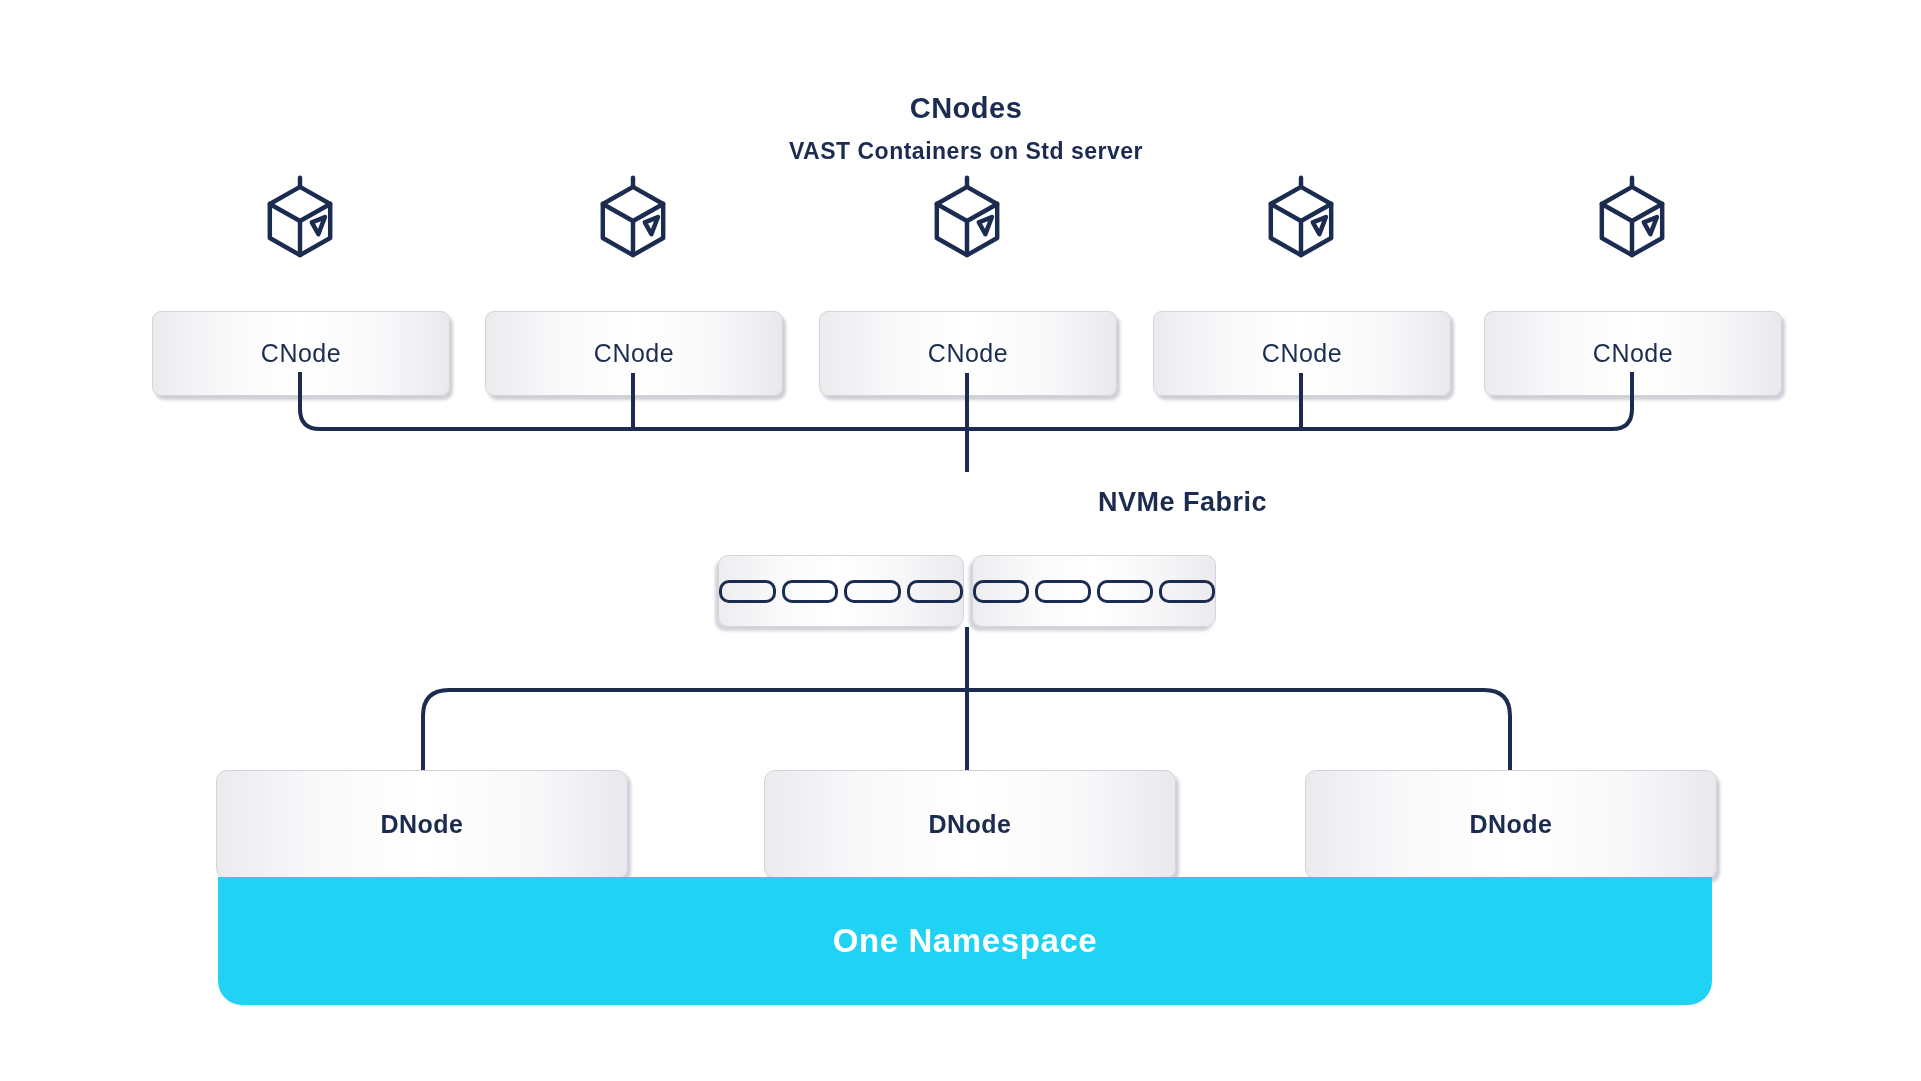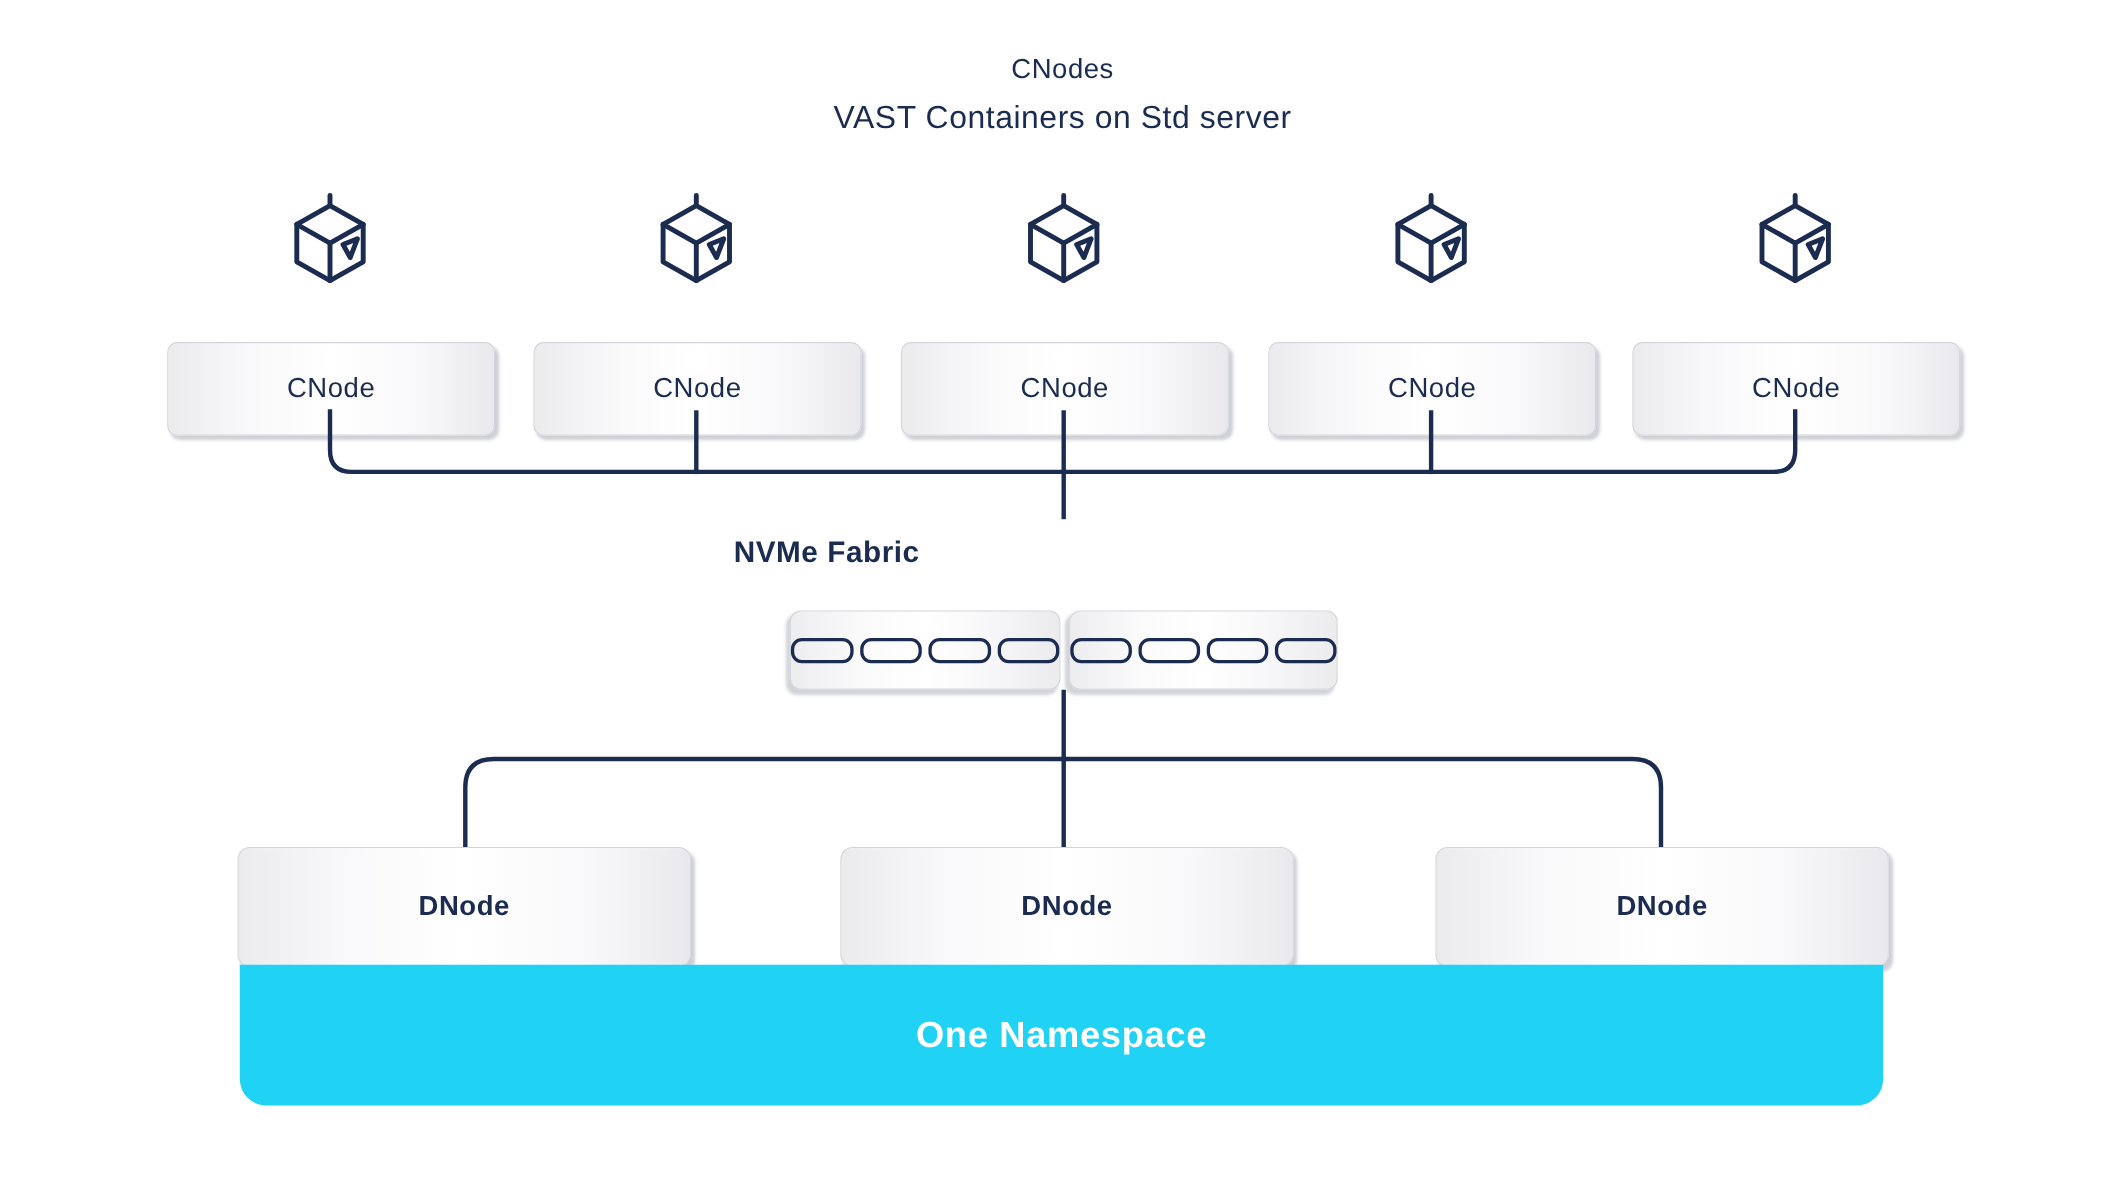--- a/index.html
+++ b/index.html
@@ -4,42 +4,42 @@
 <style>
   html,body{margin:0;padding:0;background:#ffffff;}
   .canvas{
     position:relative;
     width:1921px;height:1081px;
     background:var(--bg,#ffffff);
     font-family:"Liberation Sans",sans-serif;
     overflow:hidden;
   }
   .title-block{position:absolute;left:366px;top:50px;width:1200px;text-align:center;}
-  .title{font-size:25px;font-weight:normal;letter-spacing:.5px;color:var(--navy,#1b2c50);line-height:1.1;}
-  .subtitle{font-size:29px;font-weight:normal;letter-spacing:.5px;color:var(--navy,#1b2c50);margin-top:14px;line-height:1.1;}
+  .title{font-size:29px;font-weight:bold;letter-spacing:.5px;color:var(--navy,#1b2c50);line-height:1.1;margin-top:43px;}
+  .subtitle{font-size:23px;font-weight:bold;letter-spacing:.5px;color:var(--navy,#1b2c50);margin-top:14px;line-height:1.1;}
 
   .node-box{
     position:absolute;
     height:83px;
     border:1px solid #d3d4da;
     border-radius:9px;
     background:linear-gradient(90deg,#ebebee 0%,#f8f8fa 22%,#ffffff 50%,#f8f8fa 78%,#e9e9ed 100%);
     box-shadow:3px 4px 3px rgba(125,130,145,.38);
     display:flex;align-items:center;justify-content:center;
   }
   .cnode{top:289px;width:296px;margin-top:22px;}
   .dnode{top:770px;width:410px;height:107px;border-radius:11px;font-weight:bold;}
   .node-label{font-size:25px;color:var(--navy,#1b2c50);letter-spacing:.5px;}
 
   .cube-icon{position:absolute;top:174px;width:84px;height:94px;}
 
   .connectors{position:absolute;left:0;top:0;pointer-events:none;}
   .connector{stroke:var(--navy,#1b2c50);stroke-width:4;fill:none;}
 
-  .fabric-label{position:absolute;left:667px;top:487px;width:600px;text-align:left;
+  .fabric-label{position:absolute;left:667px;top:487px;width:600px;text-align:right;
     font-size:27px;font-weight:bold;letter-spacing:.5px;color:var(--navy,#1b2c50);}
 
   .switch-box{
     position:absolute;top:555px;height:70px;
     border:1px solid #d3d4da;border-radius:10px;
     background:linear-gradient(90deg,#ededf0 0%,#fafafb 25%,#ffffff 50%,#f7f7f9 75%,#ebebee 100%);
     box-shadow:-3px 4px 3px rgba(125,130,145,.35);
     display:flex;align-items:center;justify-content:center;gap:6px;
   }
   .port{

